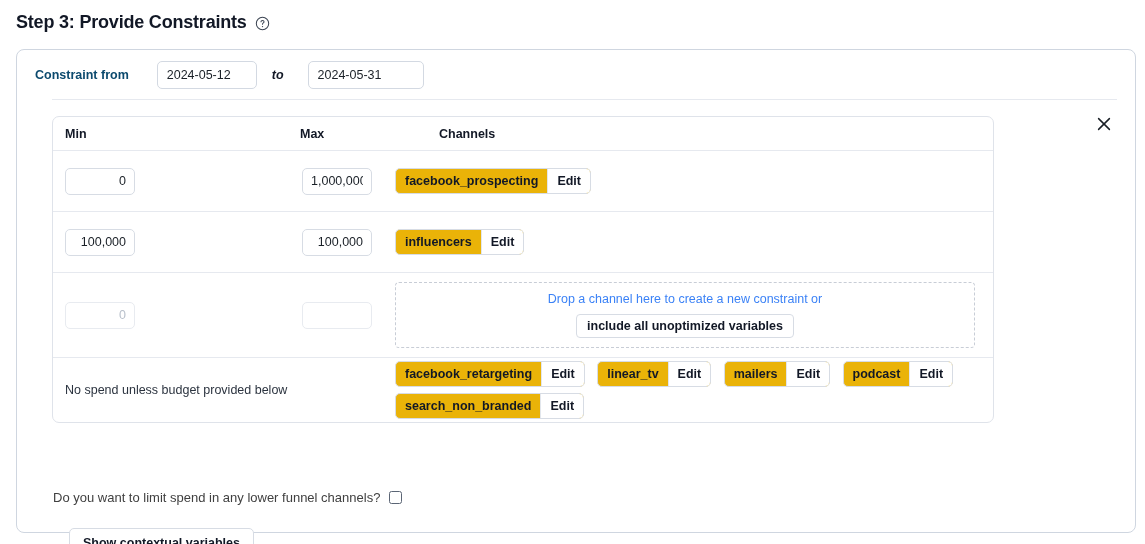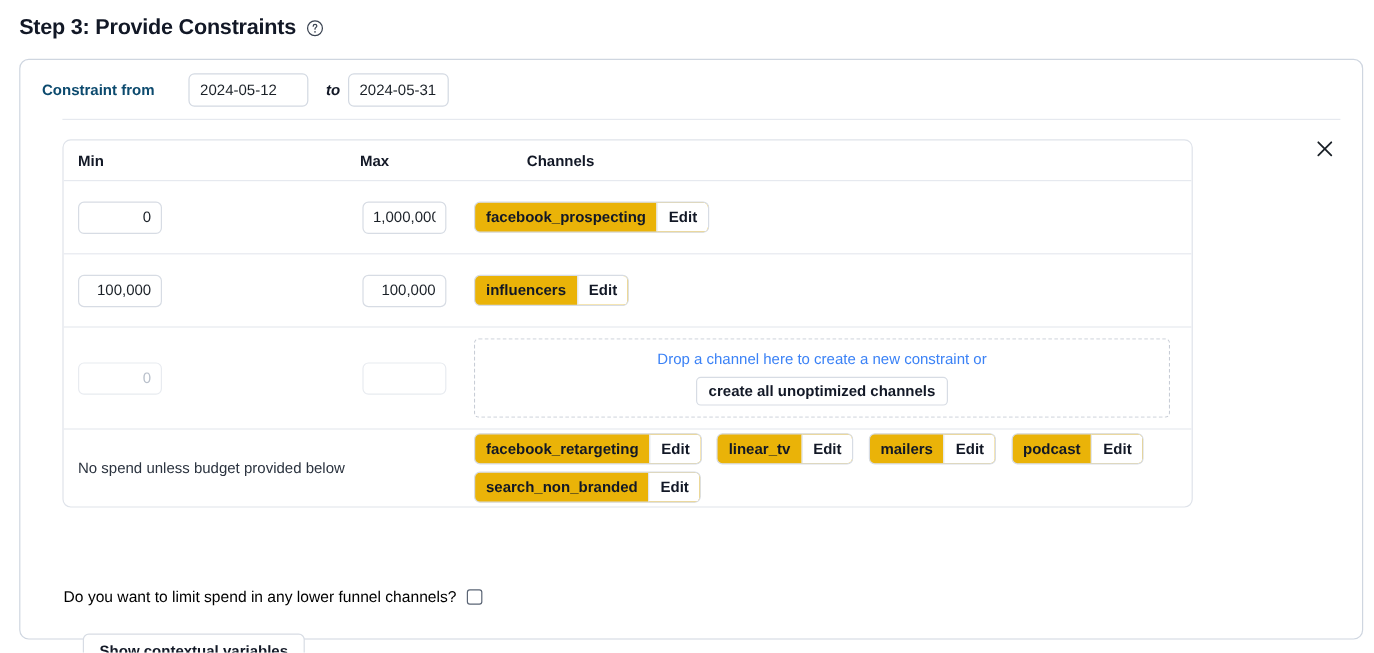--- a/index.html
+++ b/index.html
@@ -75,21 +75,21 @@
     border: 1px solid #d3d9e2;
     border-radius: 5px;
     background: #fff;
     font-family: "Liberation Sans", sans-serif;
     font-size: 12.5px;
     color: #1a2027;
     padding: 0 9px;
     outline: none;
   }
   .date-from { width: 100px; margin-left: 28px; }
-  .date-to   { width: 84px; margin-left: 6px; }
+  .date-to   { width: 116px; margin-left: 24px; }
   .to-label {
     font-size: 12.5px;
     font-weight: 700;
     color: #121826;
     margin-left: 15px;
     font-style: italic;
   }
   .close-btn {
     position: absolute;
     right: 20px; top: 63px;
@@ -246,21 +246,21 @@
   
   .limit-row {
     position: absolute;
     left: 36px; top: 440px;
     display: flex;
     align-items: center;
     gap: 9px;
   }
   .limit-label {
     font-size: 13px;
-    color: #000000;
+    color: #404040;
     text-align: right;
   }
   .limit-check {
     width: 13px; height: 13px;
     border: 1.5px solid #5b6575;
     border-radius: 2.5px;
     background: #fff;
     cursor: pointer;
     display: inline-block;
   }
@@ -353,21 +353,21 @@
       <div class="trow dropzone-row">
         <div class="cell-min">
           <input class="num-input muted" placeholder="0" style="">
         </div>
         <div class="cell-max">
           <input class="num-input wide muted" style="">
         </div>
         <div class="cell-chan">
           <div class="dropzone">
             <div class="dropzone-text">Drop a channel here to create a new constraint or</div>
-            <button class="include-btn">create all unoptimized channels</button>
+            <button class="include-btn">include all unoptimized variables</button>
           </div>
         </div>
       </div>
 
       <div class="nospend-row">
         <div class="nospend-label">No spend unless budget provided below</div>
         <div class="nospend-chips">
           <span class="chip">
             <span class="chip-label">facebook_retargeting</span>
             <span class="chip-edit">Edit</span>

